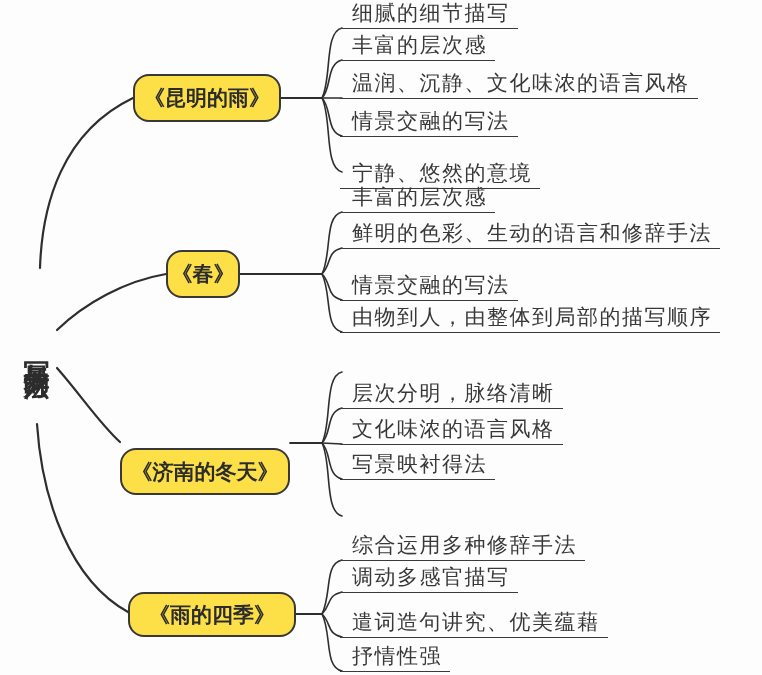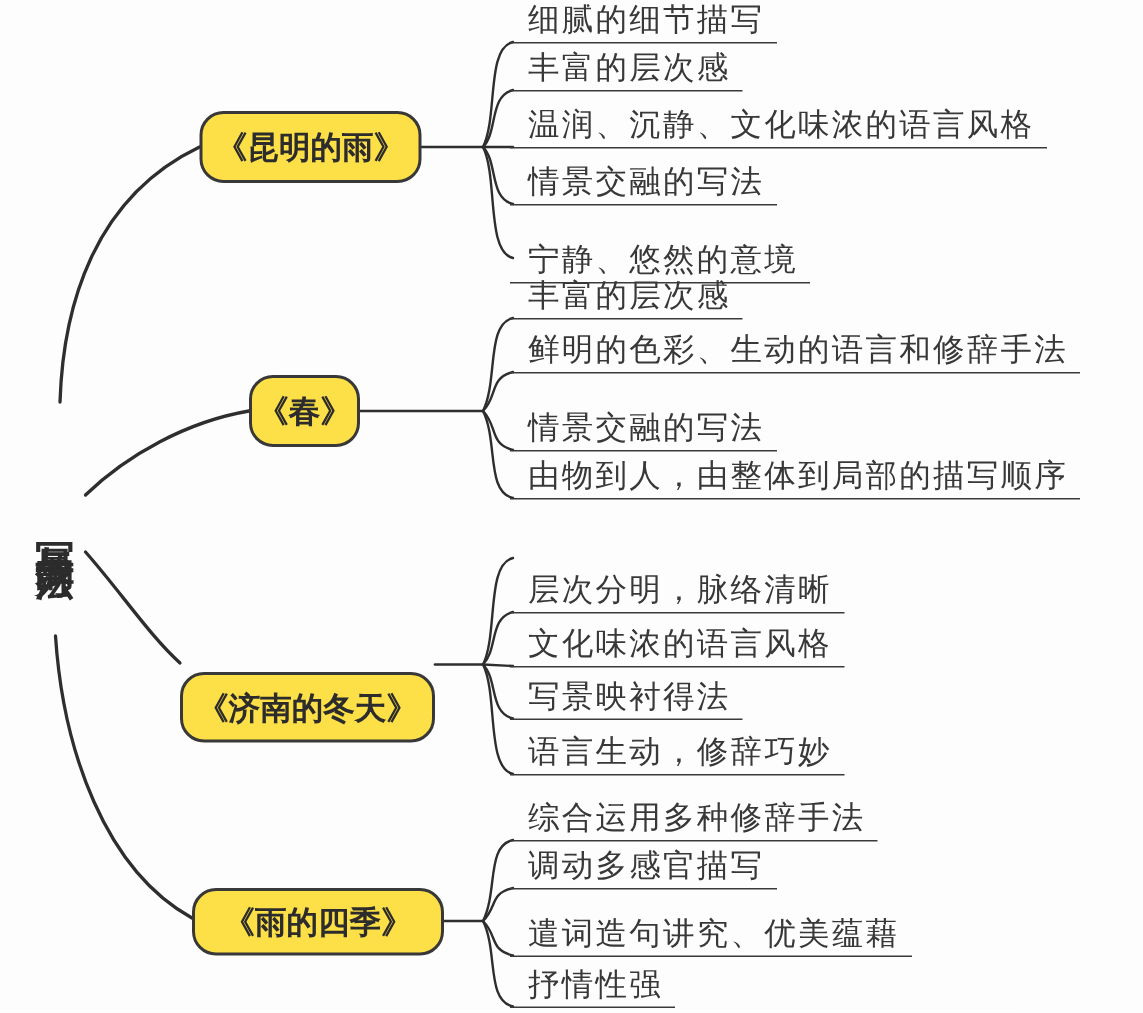--- a/index.html
+++ b/index.html
@@ -122,20 +122,19 @@
   <div class="leaf" style="top:160px;">宁静、悠然的意境</div>
 
   <div class="leaf" style="top:184px;">丰富的层次感</div>
   <div class="leaf" style="top:220px;">鲜明的色彩、生动的语言和修辞手法</div>
   <div class="leaf" style="top:272px;">情景交融的写法</div>
   <div class="leaf" style="top:304px;">由物到人，由整体到局部的描写顺序</div>
 
   <div class="leaf" style="top:380px;">层次分明，脉络清晰</div>
   <div class="leaf" style="top:416px;">文化味浓的语言风格</div>
   <div class="leaf" style="top:451px;">写景映衬得法</div>
-  <div class="leaf" style="top:488px;">语言生动，修辞巧妙</div>
 
   <div class="leaf" style="top:564px;">调动多感官描写</div>
   <div class="leaf" style="top:532px;">综合运用多种修辞手法</div>
   <div class="leaf" style="top:609px;">遣词造句讲究、优美蕴藉</div>
   <div class="leaf" style="top:643px;">抒情性强</div>
 
 </div>
 
 </body></html>

